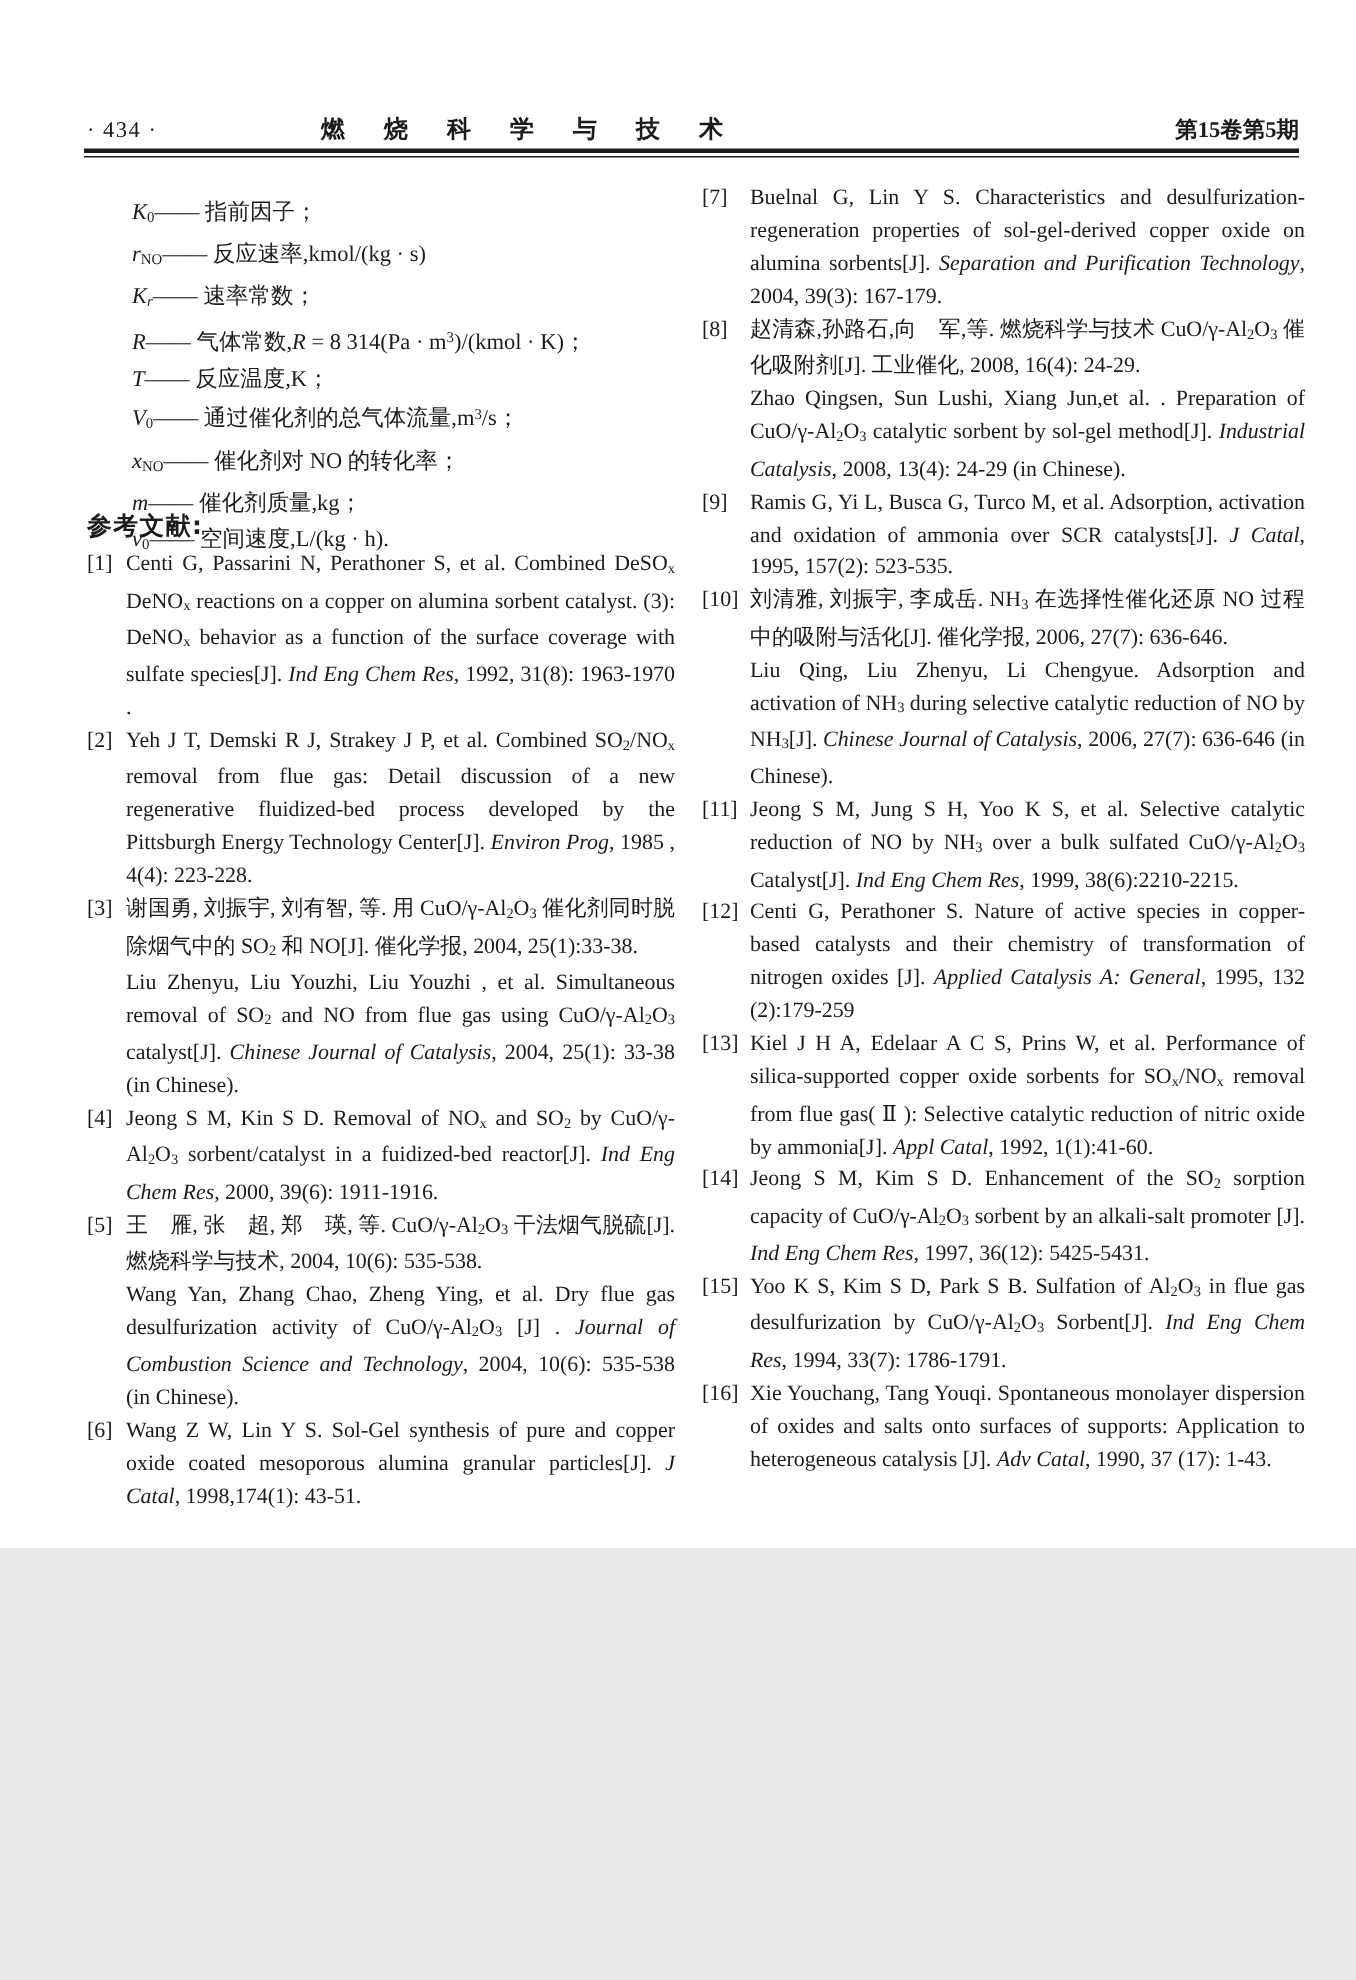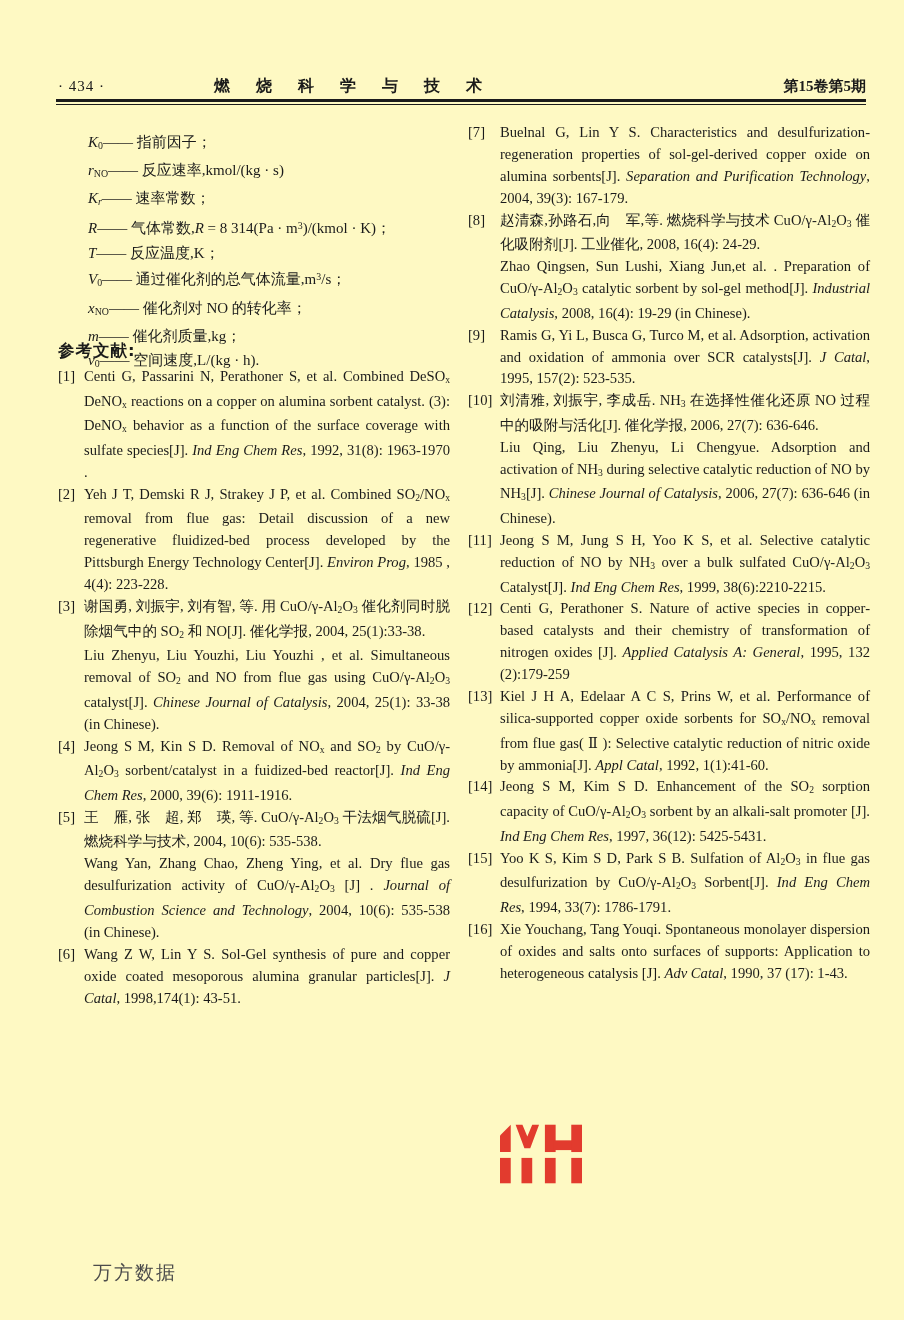--- a/index.html
+++ b/index.html
@@ -1,21 +1,21 @@
 <!DOCTYPE html>
 <html><head>
 <meta charset="utf-8">
 <style>
   html,body{margin:0;padding:0;}
   body{background:#e9e9e9;}
   .page{
     position:relative;
-    width:904px;height:1320px;
+    width:904px;height:1032px;
     margin:0 auto;
-    background:#fef9c3;
+    background:#ffffff;
     font-family:"Liberation Serif","DejaVu Serif",serif;
     color:#1b1b1b;
     overflow:hidden;
   }
   
   .header{
     position:absolute;top:76px;left:58px;width:808px;
     display:flex;align-items:baseline;
     font-size:15px;
   }
@@ -148,21 +148,21 @@
       <div class="ref">
         <div class="ref-num">[7]</div>
         <div class="ref-body">
           <div class="ref-para"><span>Buelnal G, Lin Y S. Characteristics and desulfurization-regeneration properties of sol-gel-derived copper oxide on alumina sorbents[J]. </span><span class="it">Separation and Purification Technology</span><span>, 2004, 39(3): 167-179.</span></div>
         </div>
       </div>
       <div class="ref">
         <div class="ref-num">[8]</div>
         <div class="ref-body">
           <div class="ref-para"><span>赵清森,孙路石,向　军,等. 燃烧科学与技术 CuO/γ-Al</span><span class="sb">2</span><span>O</span><span class="sb">3</span><span> 催化吸附剂[J]. 工业催化, 2008, 16(4): 24-29.</span></div>
-          <div class="ref-para"><span>Zhao Qingsen, Sun Lushi, Xiang Jun,et al. . Preparation of CuO/γ-Al</span><span class="sb">2</span><span>O</span><span class="sb">3</span><span> catalytic sorbent by sol-gel method[J]. </span><span class="it">Industrial Catalysis</span><span>, 2008, 16(4): 19-29 (in Chinese).</span></div>
+          <div class="ref-para"><span>Zhao Qingsen, Sun Lushi, Xiang Jun,et al. . Preparation of CuO/γ-Al</span><span class="sb">2</span><span>O</span><span class="sb">3</span><span> catalytic sorbent by sol-gel method[J]. </span><span class="it">Industrial Catalysis</span><span>, 2008, 13(4): 24-29 (in Chinese).</span></div>
         </div>
       </div>
       <div class="ref">
         <div class="ref-num">[9]</div>
         <div class="ref-body">
           <div class="ref-para"><span>Ramis G, Yi L, Busca G, Turco M, et al. Adsorption, activation and oxidation of ammonia over SCR catalysts[J]. </span><span class="it">J Catal</span><span>, 1995, 157(2): 523-535.</span></div>
         </div>
       </div>
       <div class="ref">
         <div class="ref-num">[10]</div>

